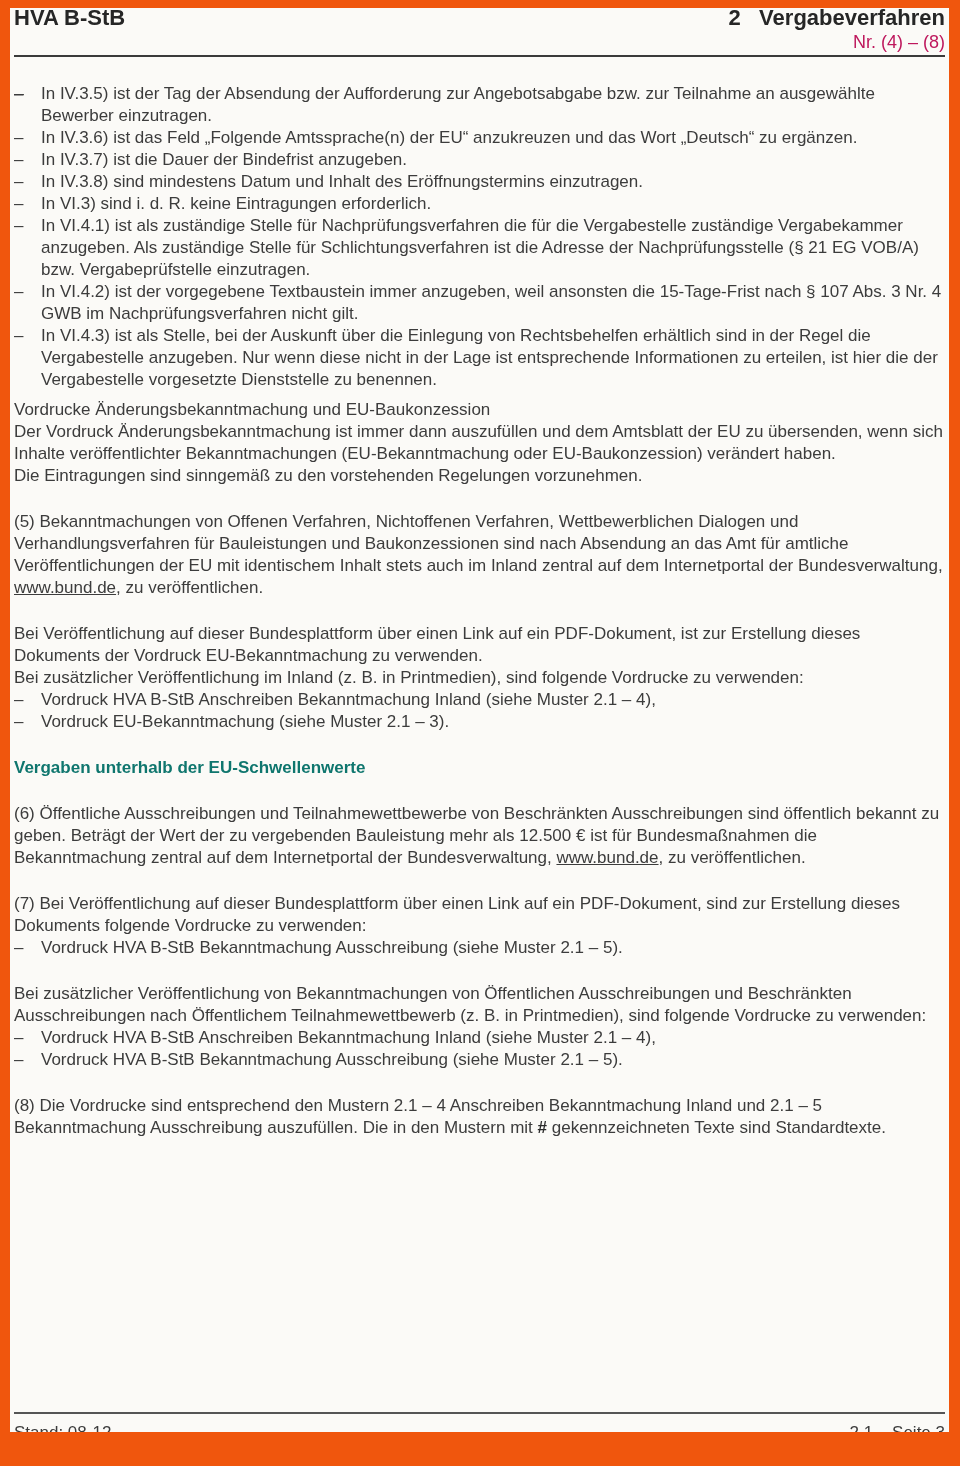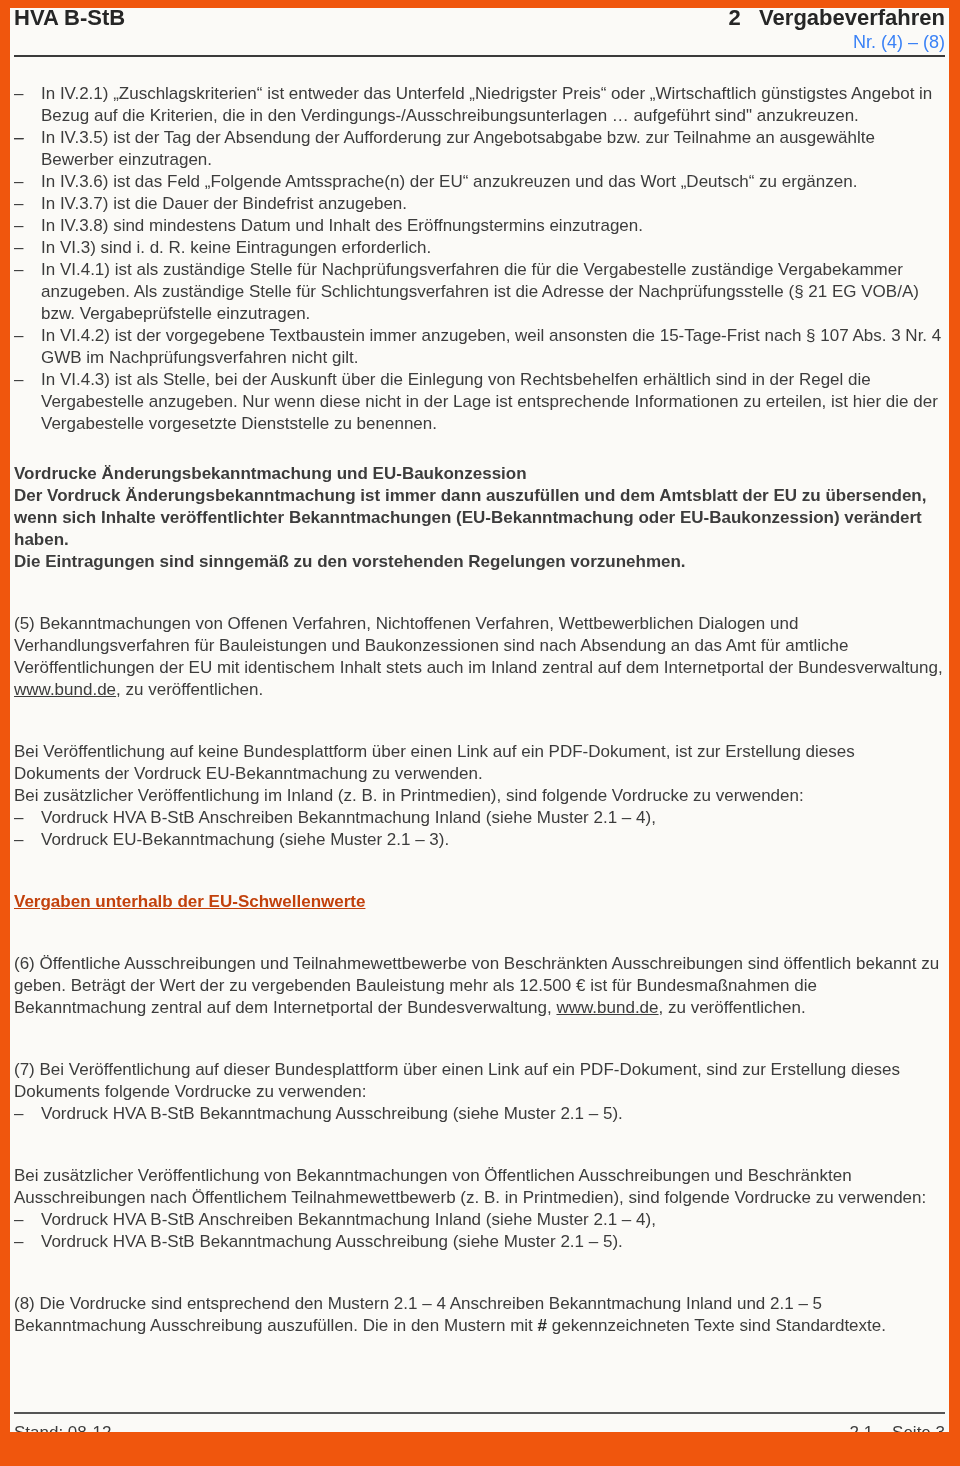--- a/index.html
+++ b/index.html
@@ -23,41 +23,41 @@
   }
 
   
   .header-row {
     display: flex; justify-content: space-between; align-items: flex-start;
     font-weight: bold; font-size: 22px; color: #262626;
     margin-top: -3px; line-height: 26px;
     white-space: pre;
   }
   .header-sub {
-    text-align: right; font-size: 18px; color: #3b82f6; line-height: 20px;
+    text-align: right; font-size: 18px; color: #be185d; line-height: 20px;
     margin-top: 1px;
   }
   .header-rule {
     height: 0; border-top: 2px solid #3a3a3a; margin-top: 3px;
   }
 
   
   .content { font-size: 17px; line-height: 22px; }
   .content .first-block { margin-top: 26px; }
 
   ul.dash-list { list-style: none; }
   ul.dash-list > li { position: relative; padding-left: 27px; }
   ul.dash-list > li .bullet {
     position: absolute; left: 0; top: 0;
   }
 
-  .block { margin-top: 28px; font-weight: bold; }
-  .block-lg { margin-top: 40px; }
+  .block { margin-top: 8px; }
+  .block-lg { margin-top: 24px; }
 
-  .subheading { font-weight: bold; color: #c2410c; text-decoration: underline; }
+  .subheading { font-weight: bold; color: #0f766e; }
 
   .doc-link { text-decoration: underline; }
   .hash-bold { font-weight: bold; color: #2b2b2b; }
 
   
   .footer {
     position: absolute; left: 4px; right: 4px; bottom: -12px;
   }
   .footer-rule { height: 0; border-top: 2px solid #555; }
   .footer-row {
@@ -74,21 +74,21 @@
     <div class="header-row">
       <span>HVA B-StB</span>
       <span>2&nbsp;&nbsp;&nbsp;Vergabeverfahren</span>
     </div>
     <div class="header-sub">Nr. (4) – (8)</div>
     <div class="header-rule"></div>
 
     <div class="content">
 
       <ul class="dash-list first-block">
-        <li><span class="bullet">–</span><span>In IV.2.1) „Zuschlagskriterien“ ist entweder das Unterfeld „Niedrigster Preis“ oder „Wirtschaftlich günstigstes Angebot in Bezug auf die Kriterien, die in den Verdingungs-/Ausschreibungsunterlagen … aufgeführt sind" anzukreuzen.</span></li>
+        <li><span class="bullet">–</span></li>
         <li><span class="bullet">–</span></li>
         <li><span class="bullet">–</span></li>
         <li><span class="bullet">–</span><span>In IV.3.5) ist der Tag der Absendung der Aufforderung zur Angebotsabgabe bzw. zur Teilnahme an ausgewählte Bewerber einzutragen.</span></li>
         <li><span class="bullet">–</span><span>In IV.3.6) ist das Feld „Folgende Amtssprache(n) der EU“ anzukreuzen und das Wort „Deutsch“ zu ergänzen.</span></li>
         <li><span class="bullet">–</span><span>In IV.3.7) ist die Dauer der Bindefrist anzugeben.</span></li>
         <li><span class="bullet">–</span><span>In IV.3.8) sind mindestens Datum und Inhalt des Eröffnungstermins einzutragen.</span></li>
         <li><span class="bullet">–</span><span>In VI.3) sind i. d. R. keine Eintragungen erforderlich.</span></li>
         <li><span class="bullet">–</span><span>In VI.4.1) ist als zuständige Stelle für Nachprüfungsverfahren die für die Vergabestelle zuständige Vergabekammer anzugeben. Als zuständige Stelle für Schlichtungsverfahren ist die Adresse der Nachprüfungsstelle (§ 21 EG VOB/A) bzw. Vergabeprüfstelle einzutragen.</span></li>
         <li><span class="bullet">–</span><span>In VI.4.2) ist der vorgegebene Textbaustein immer anzugeben, weil ansonsten die 15-Tage-Frist nach § 107 Abs. 3 Nr. 4 GWB im Nachprüfungsverfahren nicht gilt.</span></li>
         <li><span class="bullet">–</span><span>In VI.4.3) ist als Stelle, bei der Auskunft über die Einlegung von Rechtsbehelfen erhältlich sind in der Regel die Vergabestelle anzugeben. Nur wenn diese nicht in der Lage ist entsprechende Informationen zu erteilen, ist hier die der Vergabestelle vorgesetzte Dienststelle zu benennen.</span></li>
@@ -96,21 +96,21 @@
 
       <div class="block">
         <div>Vordrucke Änderungsbekanntmachung und EU-Baukonzession</div>
         <div>Der Vordruck Änderungsbekanntmachung ist immer dann auszufüllen und dem Amtsblatt der EU zu übersenden, wenn sich Inhalte veröffentlichter Bekanntmachungen (EU-Bekanntmachung oder EU-Baukonzession) verändert haben.</div>
         <div>Die Eintragungen sind sinngemäß zu den vorstehenden Regelungen vorzunehmen.</div>
       </div>
 
       <div class="block-lg"><span>(5) Bekanntmachungen von Offenen Verfahren, Nichtoffenen Verfahren, Wettbewerblichen Dialogen und Verhandlungsverfahren für Bauleistungen und Baukonzessionen sind nach Absendung an das Amt für amtliche Veröffentlichungen der EU mit identischem Inhalt stets auch im Inland zentral auf dem Internetportal der Bundesverwaltung, </span><span class="doc-link">www.bund.de</span><span>, zu veröffentlichen.</span></div>
 
       <div class="block-lg">
-        <div>Bei Veröffentlichung auf keine Bundesplattform über einen Link auf ein PDF-Dokument, ist zur Erstellung dieses Dokuments der Vordruck EU-Bekanntmachung zu verwenden.</div>
+        <div>Bei Veröffentlichung auf dieser Bundesplattform über einen Link auf ein PDF-Dokument, ist zur Erstellung dieses Dokuments der Vordruck EU-Bekanntmachung zu verwenden.</div>
         <div>Bei zusätzlicher Veröffentlichung im Inland (z. B. in Printmedien), sind folgende Vordrucke zu verwenden:</div>
         <ul class="dash-list">
           <li><span class="bullet">–</span><span>Vordruck HVA B-StB Anschreiben Bekanntmachung Inland (siehe Muster 2.1 – 4),</span></li>
           <li><span class="bullet">–</span><span>Vordruck EU-Bekanntmachung (siehe Muster 2.1 – 3).</span></li>
         </ul>
       </div>
 
       <div class="block-lg subheading">Vergaben unterhalb der EU-Schwellenwerte</div>
 
       <div class="block-lg"><span>(6) Öffentliche Ausschreibungen und Teilnahmewettbewerbe von Beschränkten Ausschreibungen sind öffentlich bekannt zu geben. Beträgt der Wert der zu vergebenden Bauleistung mehr als 12.500 € ist für Bundesmaßnahmen die Bekanntmachung zentral auf dem Internetportal der Bundesverwaltung, </span><span class="doc-link">www.bund.de</span><span>, zu veröffentlichen.</span></div>

